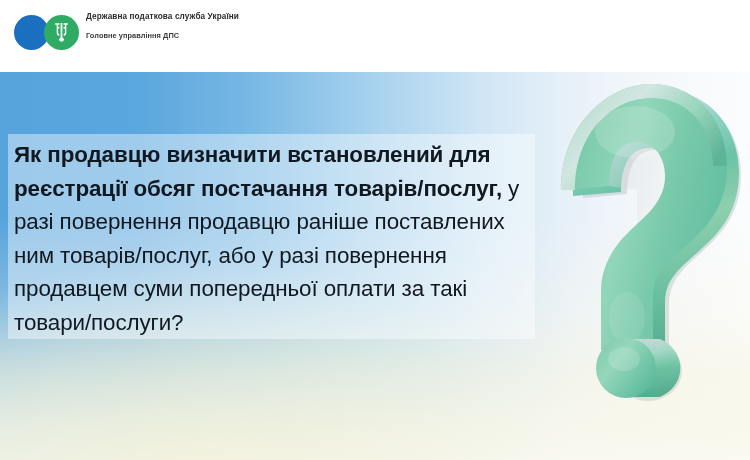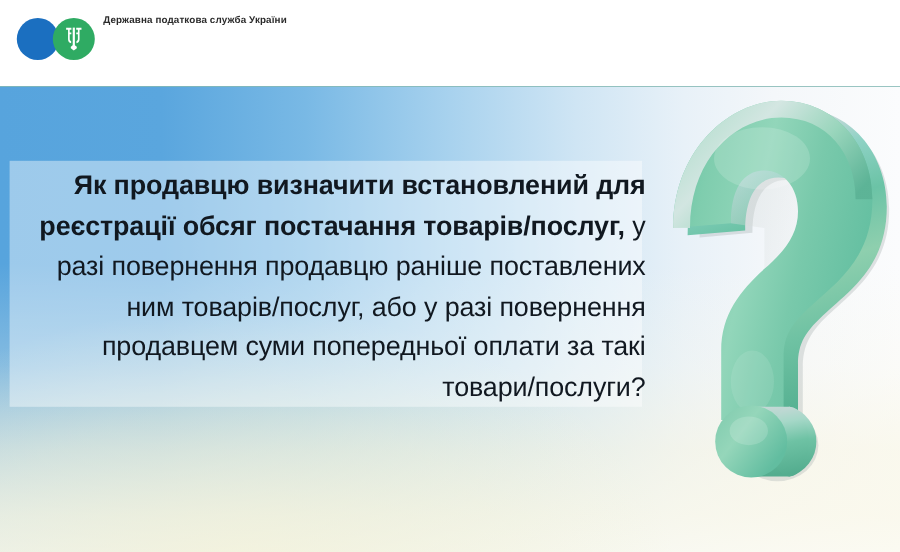--- a/index.html
+++ b/index.html
@@ -9,21 +9,21 @@
   }
   body {
     font-family: "Liberation Sans", sans-serif;
   }
 
   #page {
     position: relative;
     width: 750px;
     height: 460px;
     overflow: hidden;
-    background: #0f766e;
+    background: #0ea5e9;
   }
 
   
   .header {
     position: absolute;
     left: 0;
     top: 0;
     width: 750px;
     height: 72px;
     background: #ffffff;
@@ -162,21 +162,20 @@
   .question-block {
     position: absolute;
     left: 14px;
     top: 66px;
     width: 524px;
     z-index: 30;
     font-size: 22.4px;
     line-height: 33.6px;
     color: #111820;
     letter-spacing: -0.1px;
-    text-align: right;
   }
   .question-block b {
     font-weight: bold;
   }
   .q-rest {
     font-weight: normal;
   }
 </style>
 </head>
 <body>
@@ -194,20 +193,21 @@
           <path d="M4.2 5.5 L7.4 5.5 L7.4 21.5 C7.4 25.2 9.4 27.4 12.6 27.9 L12.6 24.6 C10.9 24.1 10.2 22.9 10.2 21.2 L10.2 13.2 L12.9 13.2 L12.9 10.2 L10.2 10.2 L10.2 5.5 L13.0 5.5 L13.0 2.4 L4.2 2.4 Z"></path>
           <path d="M29.8 5.5 L26.6 5.5 L26.6 21.5 C26.6 25.2 24.6 27.4 21.4 27.9 L21.4 24.6 C23.1 24.1 23.8 22.9 23.8 21.2 L23.8 13.2 L21.1 13.2 L21.1 10.2 L23.8 10.2 L23.8 5.5 L21.0 5.5 L21.0 2.4 L29.8 2.4 Z"></path>
           <path d="M17.0 30.0 L22.0 33.8 L22.0 36.6 L17.0 40.2 L12.0 36.6 L12.0 33.8 Z"></path>
         </g>
       </svg>
     </div>
 
     <div class="header-text">
       <div class="hdr-line1">Державна податкова служба України</div>
       <div class="hdr-sub">
+        <div>Головне управління ДПС</div>
       </div>
     </div>
 
   </div>
 
   <div class="stage">
 
     <div class="bg-horiz"></div>
     <div class="bg-vert"></div>
     <div class="bg-corner-warm"></div>

